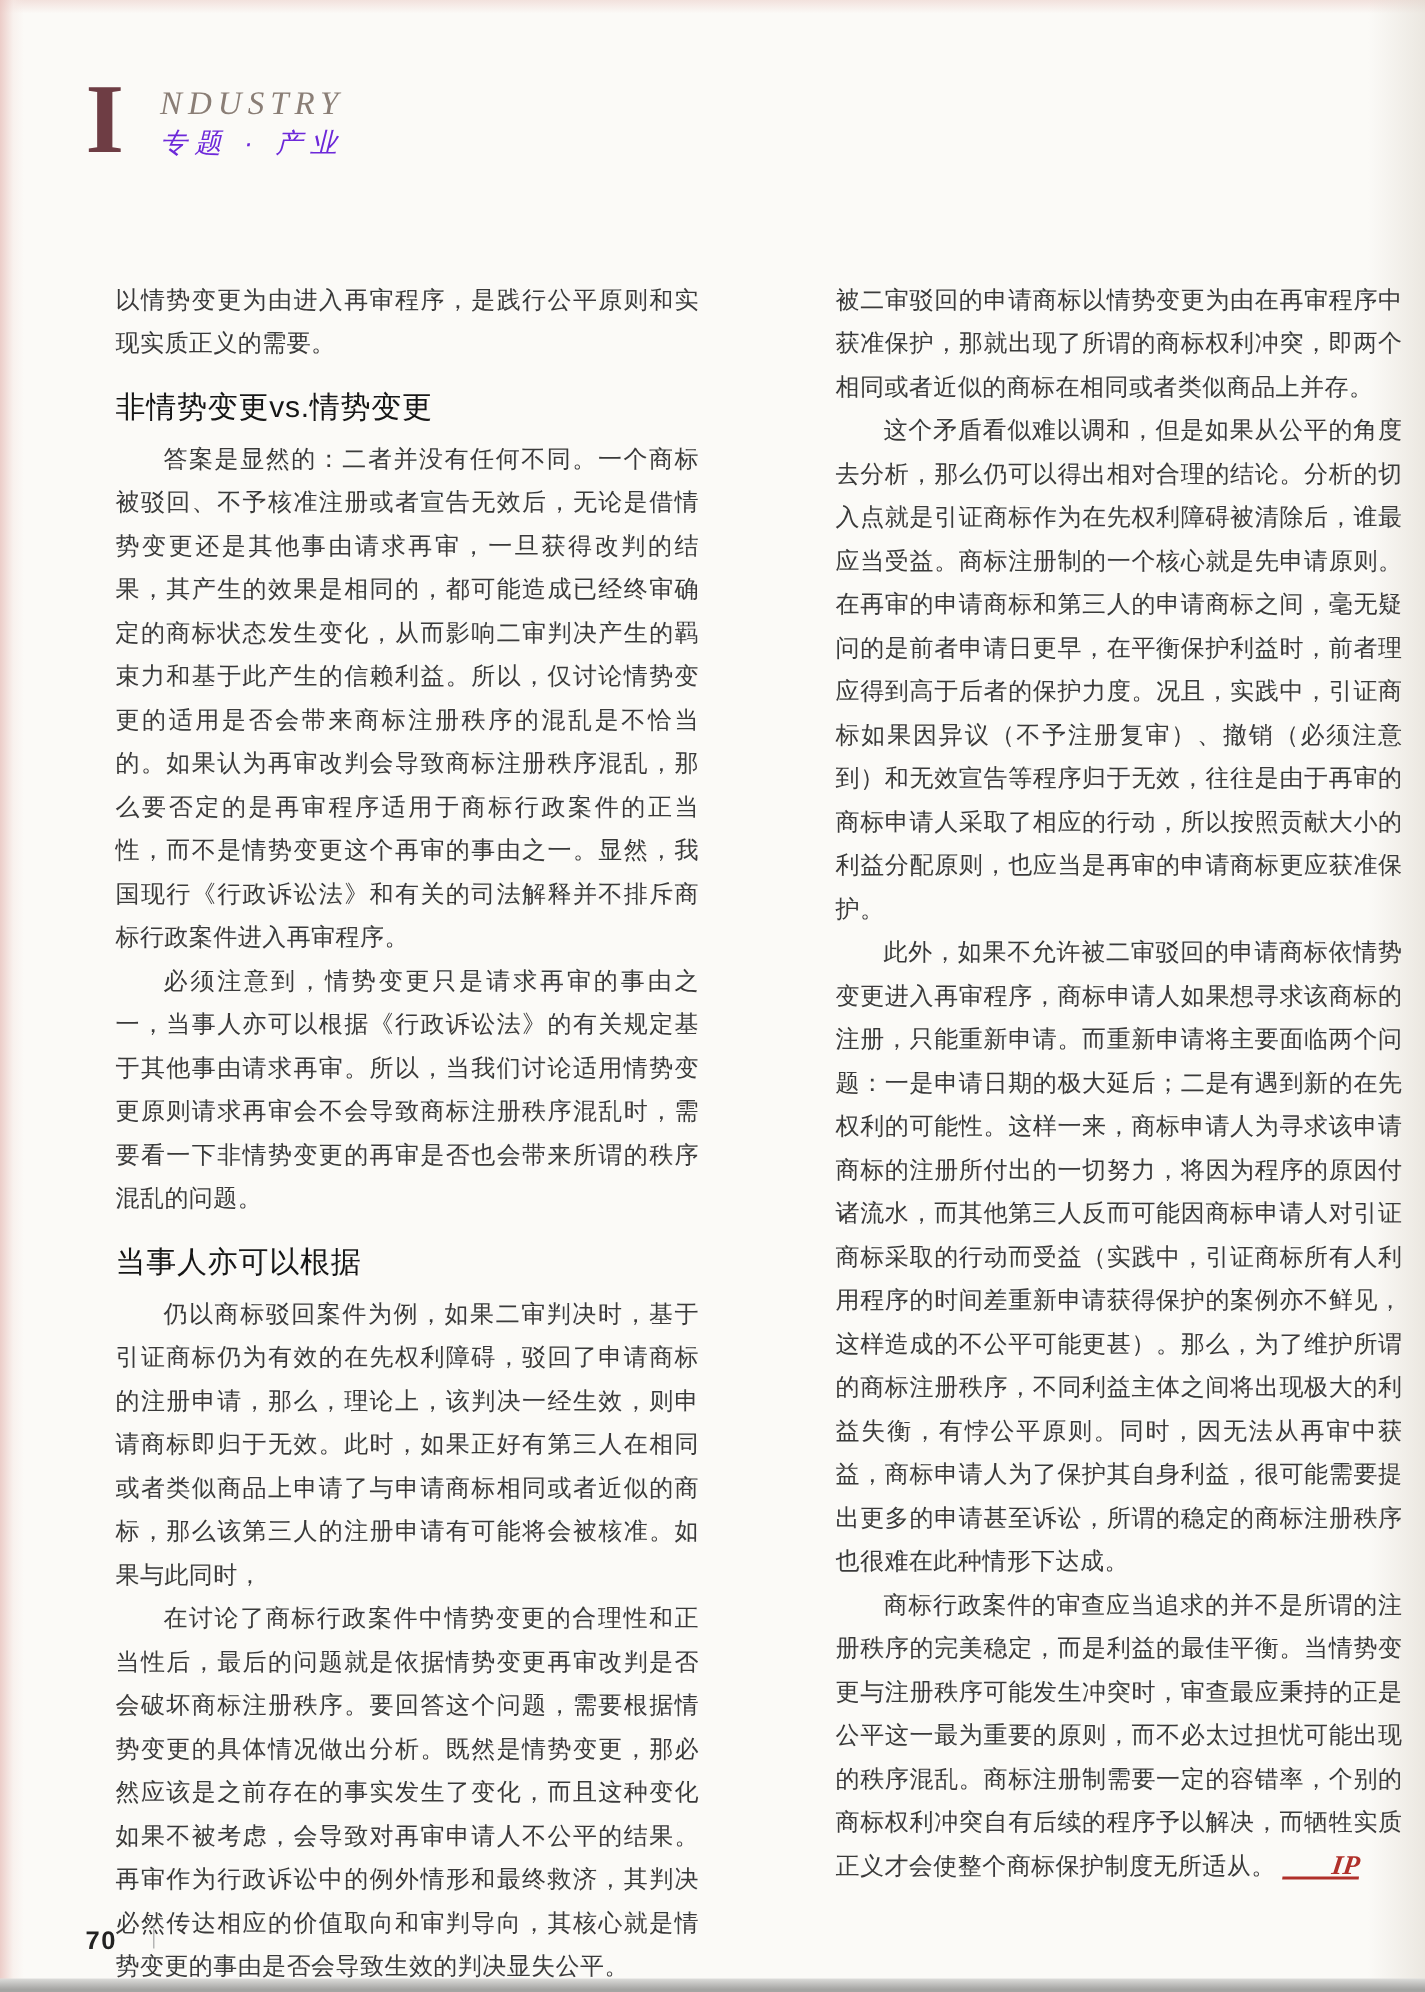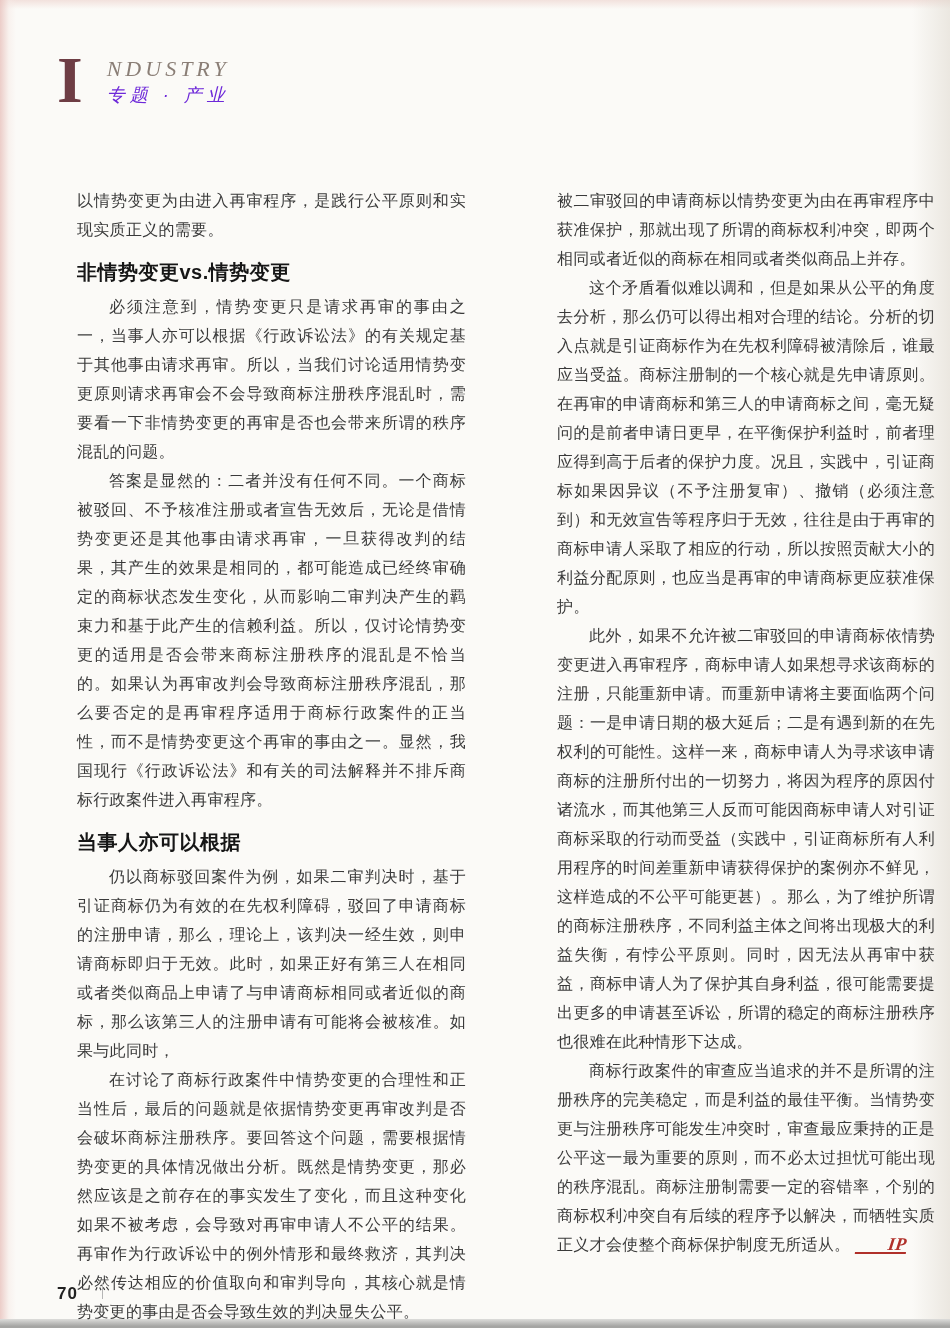--- a/index.html
+++ b/index.html
@@ -42,21 +42,21 @@
   .col { position:absolute; top:186px; }
   .col-left  { left:57px;  width:389px;margin-left:20px; }
   .col-right { left:557px; width:378px; }
   .para {
     margin:0; font-size:16px; line-height:29px;
     text-align:justify; letter-spacing:.3px; color:#3a3a3a;
   }
   .para.indent { text-indent:2em; }
   .sec-heading {
     margin:15px 0 7px 0; font-size:20px; line-height:26px;
-    font-weight:bold; color:#161616; letter-spacing:.5px;
+    font-weight:normal; color:#161616; letter-spacing:.5px;
   }
 
   
   .pull-quote { position:absolute; left:431px; top:1016px; width:125px; }
   .pq-arrow { display:block; }
   .pq-text {
     margin:10px 0 0 0; font-size:13.5px; line-height:25.5px;
     font-weight:bold; color:#4368ad; text-align:justify; letter-spacing:.2px;
   }
 
@@ -90,22 +90,22 @@
     <div class="masthead-text">
       <div class="masthead-en">NDUSTRY</div>
       <div class="masthead-cn">专题 · 产业</div>
     </div>
   </div>
 
   <div class="col col-left">
     <p class="para">以情势变更为由进入再审程序，是践行公平原则和实现实质正义的需要。</p>
 
     <h2 class="sec-heading">非情势变更vs.情势变更</h2>
+    <p class="para indent">答案是显然的：二者并没有任何不同。一个商标被驳回、不予核准注册或者宣告无效后，无论是借情势变更还是其他事由请求再审，一旦获得改判的结果，其产生的效果是相同的，都可能造成已经终审确定的商标状态发生变化，从而影响二审判决产生的羁束力和基于此产生的信赖利益。所以，仅讨论情势变更的适用是否会带来商标注册秩序的混乱是不恰当的。如果认为再审改判会导致商标注册秩序混乱，那么要否定的是再审程序适用于商标行政案件的正当性，而不是情势变更这个再审的事由之一。显然，我国现行《行政诉讼法》和有关的司法解释并不排斥商标行政案件进入再审程序。</p>
     <p class="para indent">必须注意到，情势变更只是请求再审的事由之一，当事人亦可以根据《行政诉讼法》的有关规定基于其他事由请求再审。所以，当我们讨论适用情势变更原则请求再审会不会导致商标注册秩序混乱时，需要看一下非情势变更的再审是否也会带来所谓的秩序混乱的问题。</p>
-    <p class="para indent">答案是显然的：二者并没有任何不同。一个商标被驳回、不予核准注册或者宣告无效后，无论是借情势变更还是其他事由请求再审，一旦获得改判的结果，其产生的效果是相同的，都可能造成已经终审确定的商标状态发生变化，从而影响二审判决产生的羁束力和基于此产生的信赖利益。所以，仅讨论情势变更的适用是否会带来商标注册秩序的混乱是不恰当的。如果认为再审改判会导致商标注册秩序混乱，那么要否定的是再审程序适用于商标行政案件的正当性，而不是情势变更这个再审的事由之一。显然，我国现行《行政诉讼法》和有关的司法解释并不排斥商标行政案件进入再审程序。</p>
 
     <h2 class="sec-heading">当事人亦可以根据</h2>
     <p class="para indent">仍以商标驳回案件为例，如果二审判决时，基于引证商标仍为有效的在先权利障碍，驳回了申请商标的注册申请，那么，理论上，该判决一经生效，则申请商标即归于无效。此时，如果正好有第三人在相同或者类似商品上申请了与申请商标相同或者近似的商标，那么该第三人的注册申请有可能将会被核准。如果与此同时，</p>
     <p class="para indent">在讨论了商标行政案件中情势变更的合理性和正当性后，最后的问题就是依据情势变更再审改判是否会破坏商标注册秩序。要回答这个问题，需要根据情势变更的具体情况做出分析。既然是情势变更，那必然应该是之前存在的事实发生了变化，而且这种变化如果不被考虑，会导致对再审申请人不公平的结果。再审作为行政诉讼中的例外情形和最终救济，其判决必然传达相应的价值取向和审判导向，其核心就是情势变更的事由是否会导致生效的判决显失公平。</p>
   </div>
 
 
   <div class="col col-right">
     <p class="para">被二审驳回的申请商标以情势变更为由在再审程序中获准保护，那就出现了所谓的商标权利冲突，即两个相同或者近似的商标在相同或者类似商品上并存。</p>
     <p class="para indent">这个矛盾看似难以调和，但是如果从公平的角度去分析，那么仍可以得出相对合理的结论。分析的切入点就是引证商标作为在先权利障碍被清除后，谁最应当受益。商标注册制的一个核心就是先申请原则。在再审的申请商标和第三人的申请商标之间，毫无疑问的是前者申请日更早，在平衡保护利益时，前者理应得到高于后者的保护力度。况且，实践中，引证商标如果因异议（不予注册复审）、撤销（必须注意到）和无效宣告等程序归于无效，往往是由于再审的商标申请人采取了相应的行动，所以按照贡献大小的利益分配原则，也应当是再审的申请商标更应获准保护。</p>

